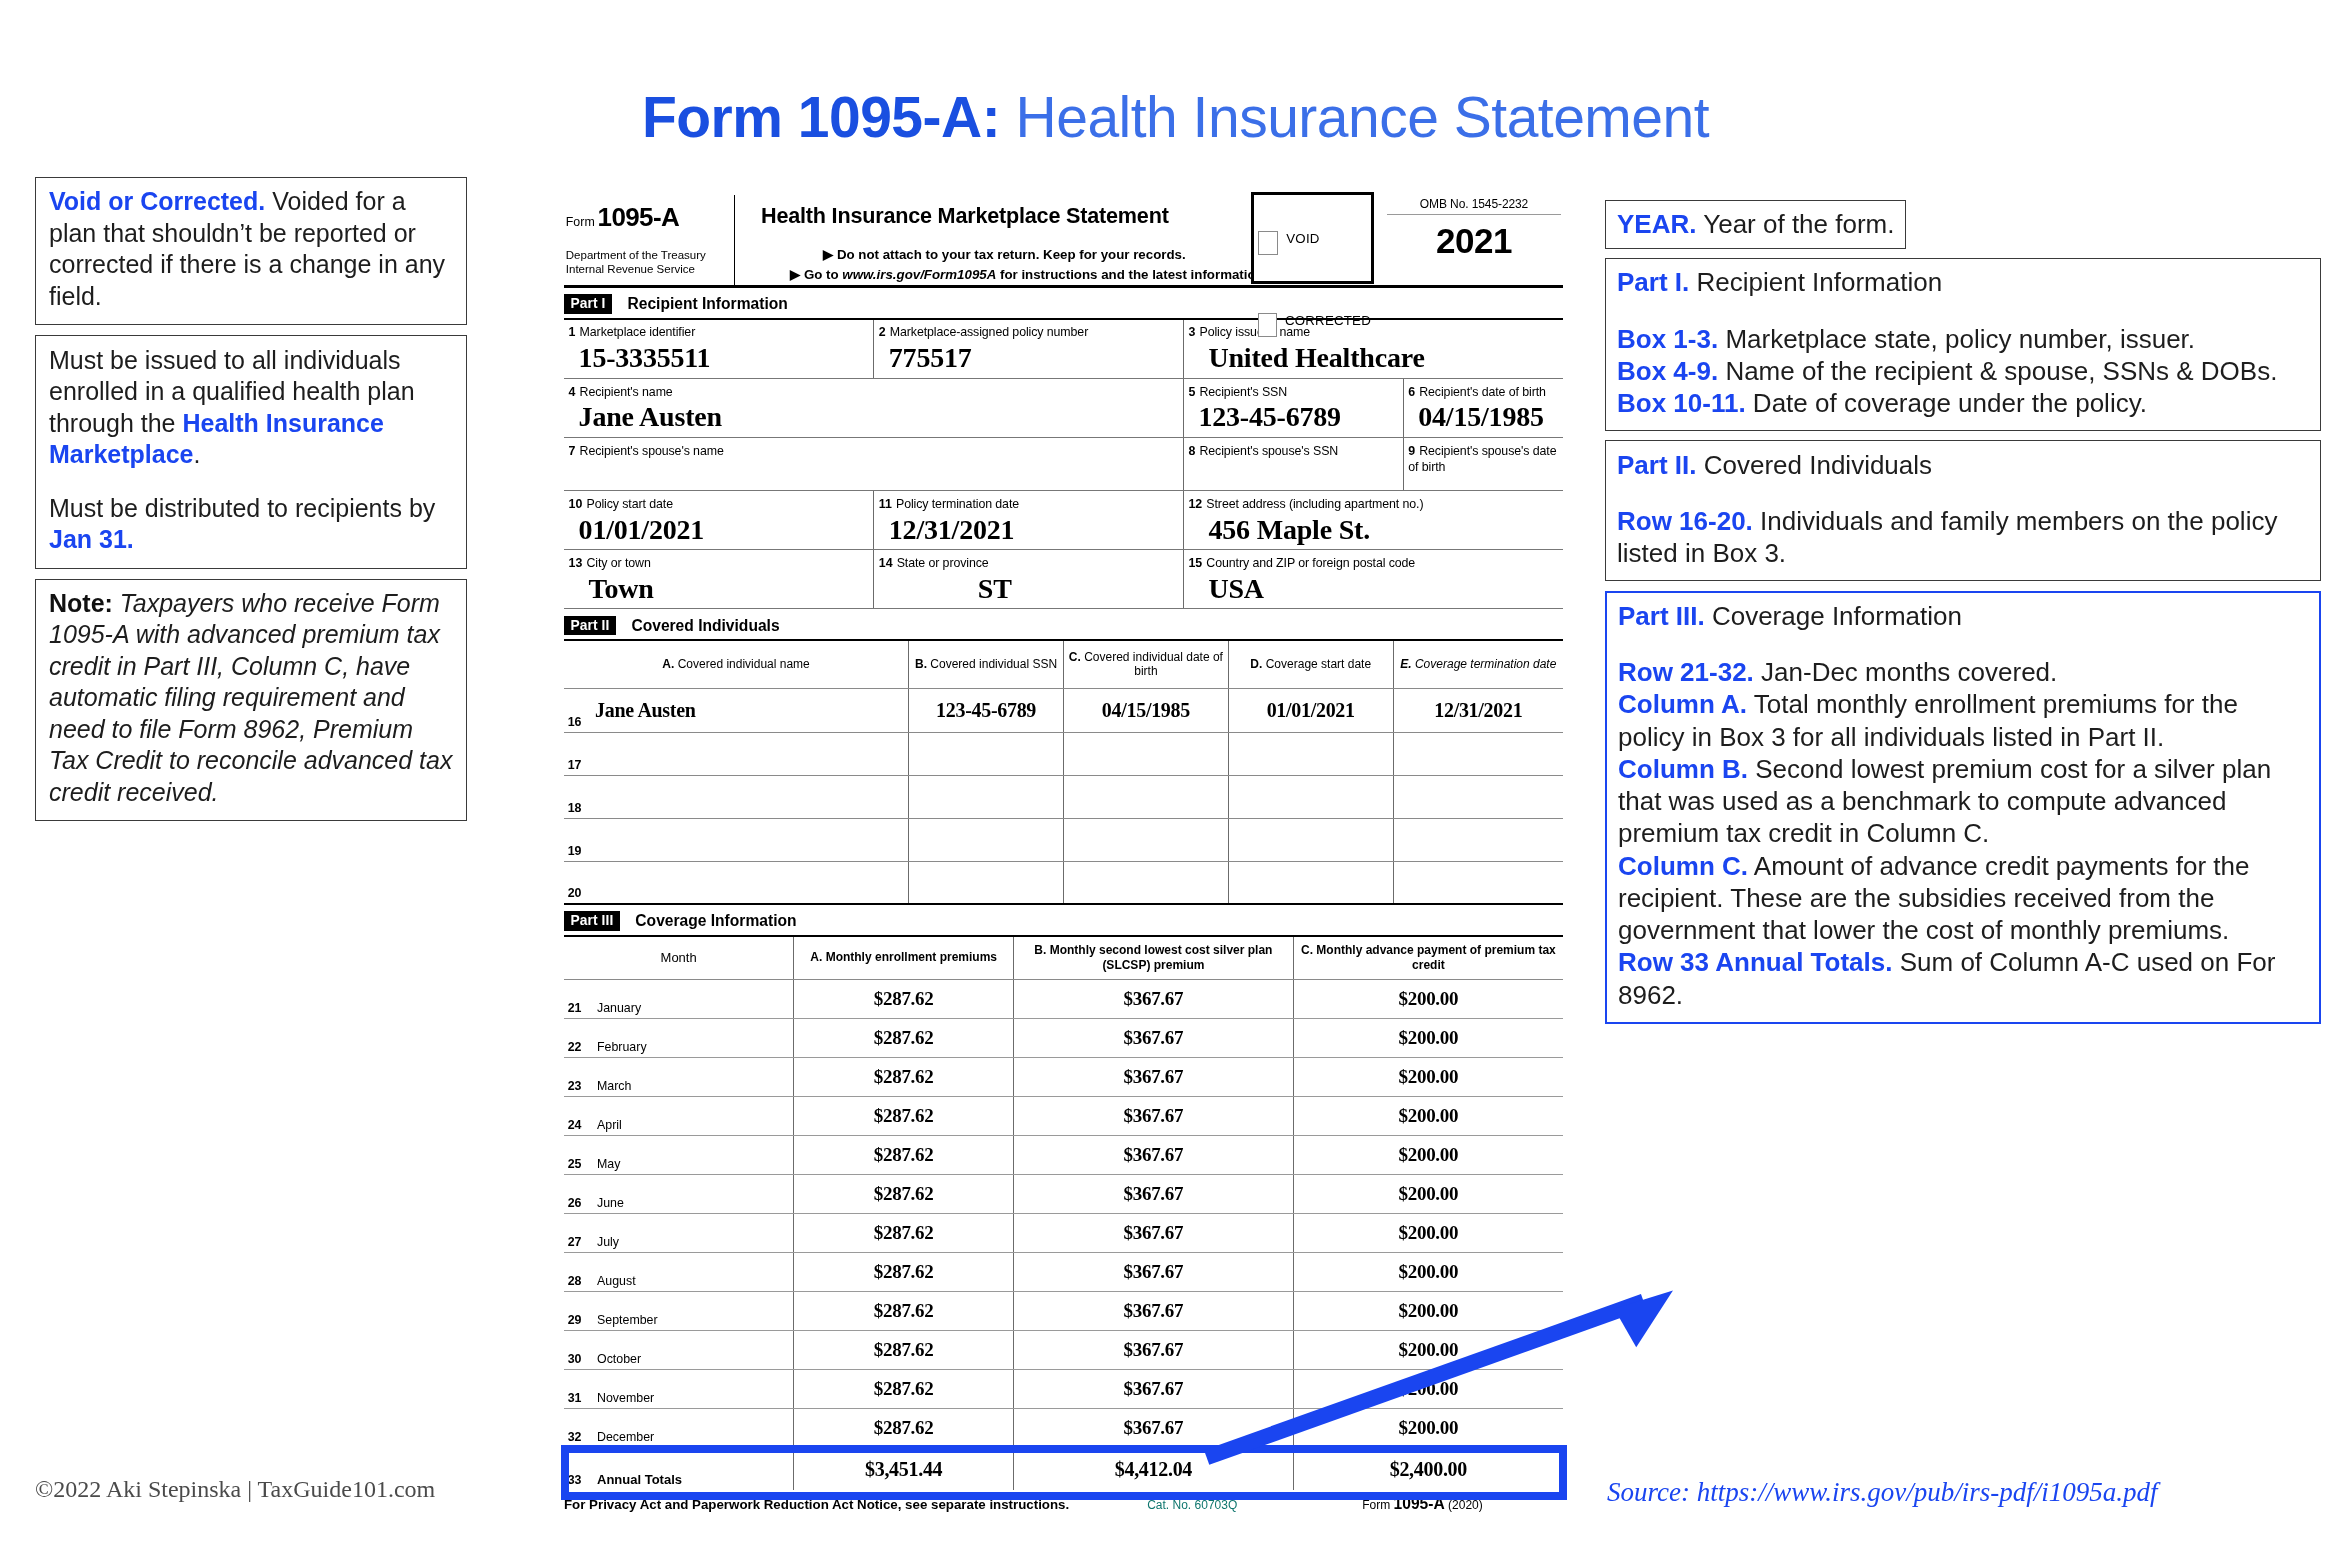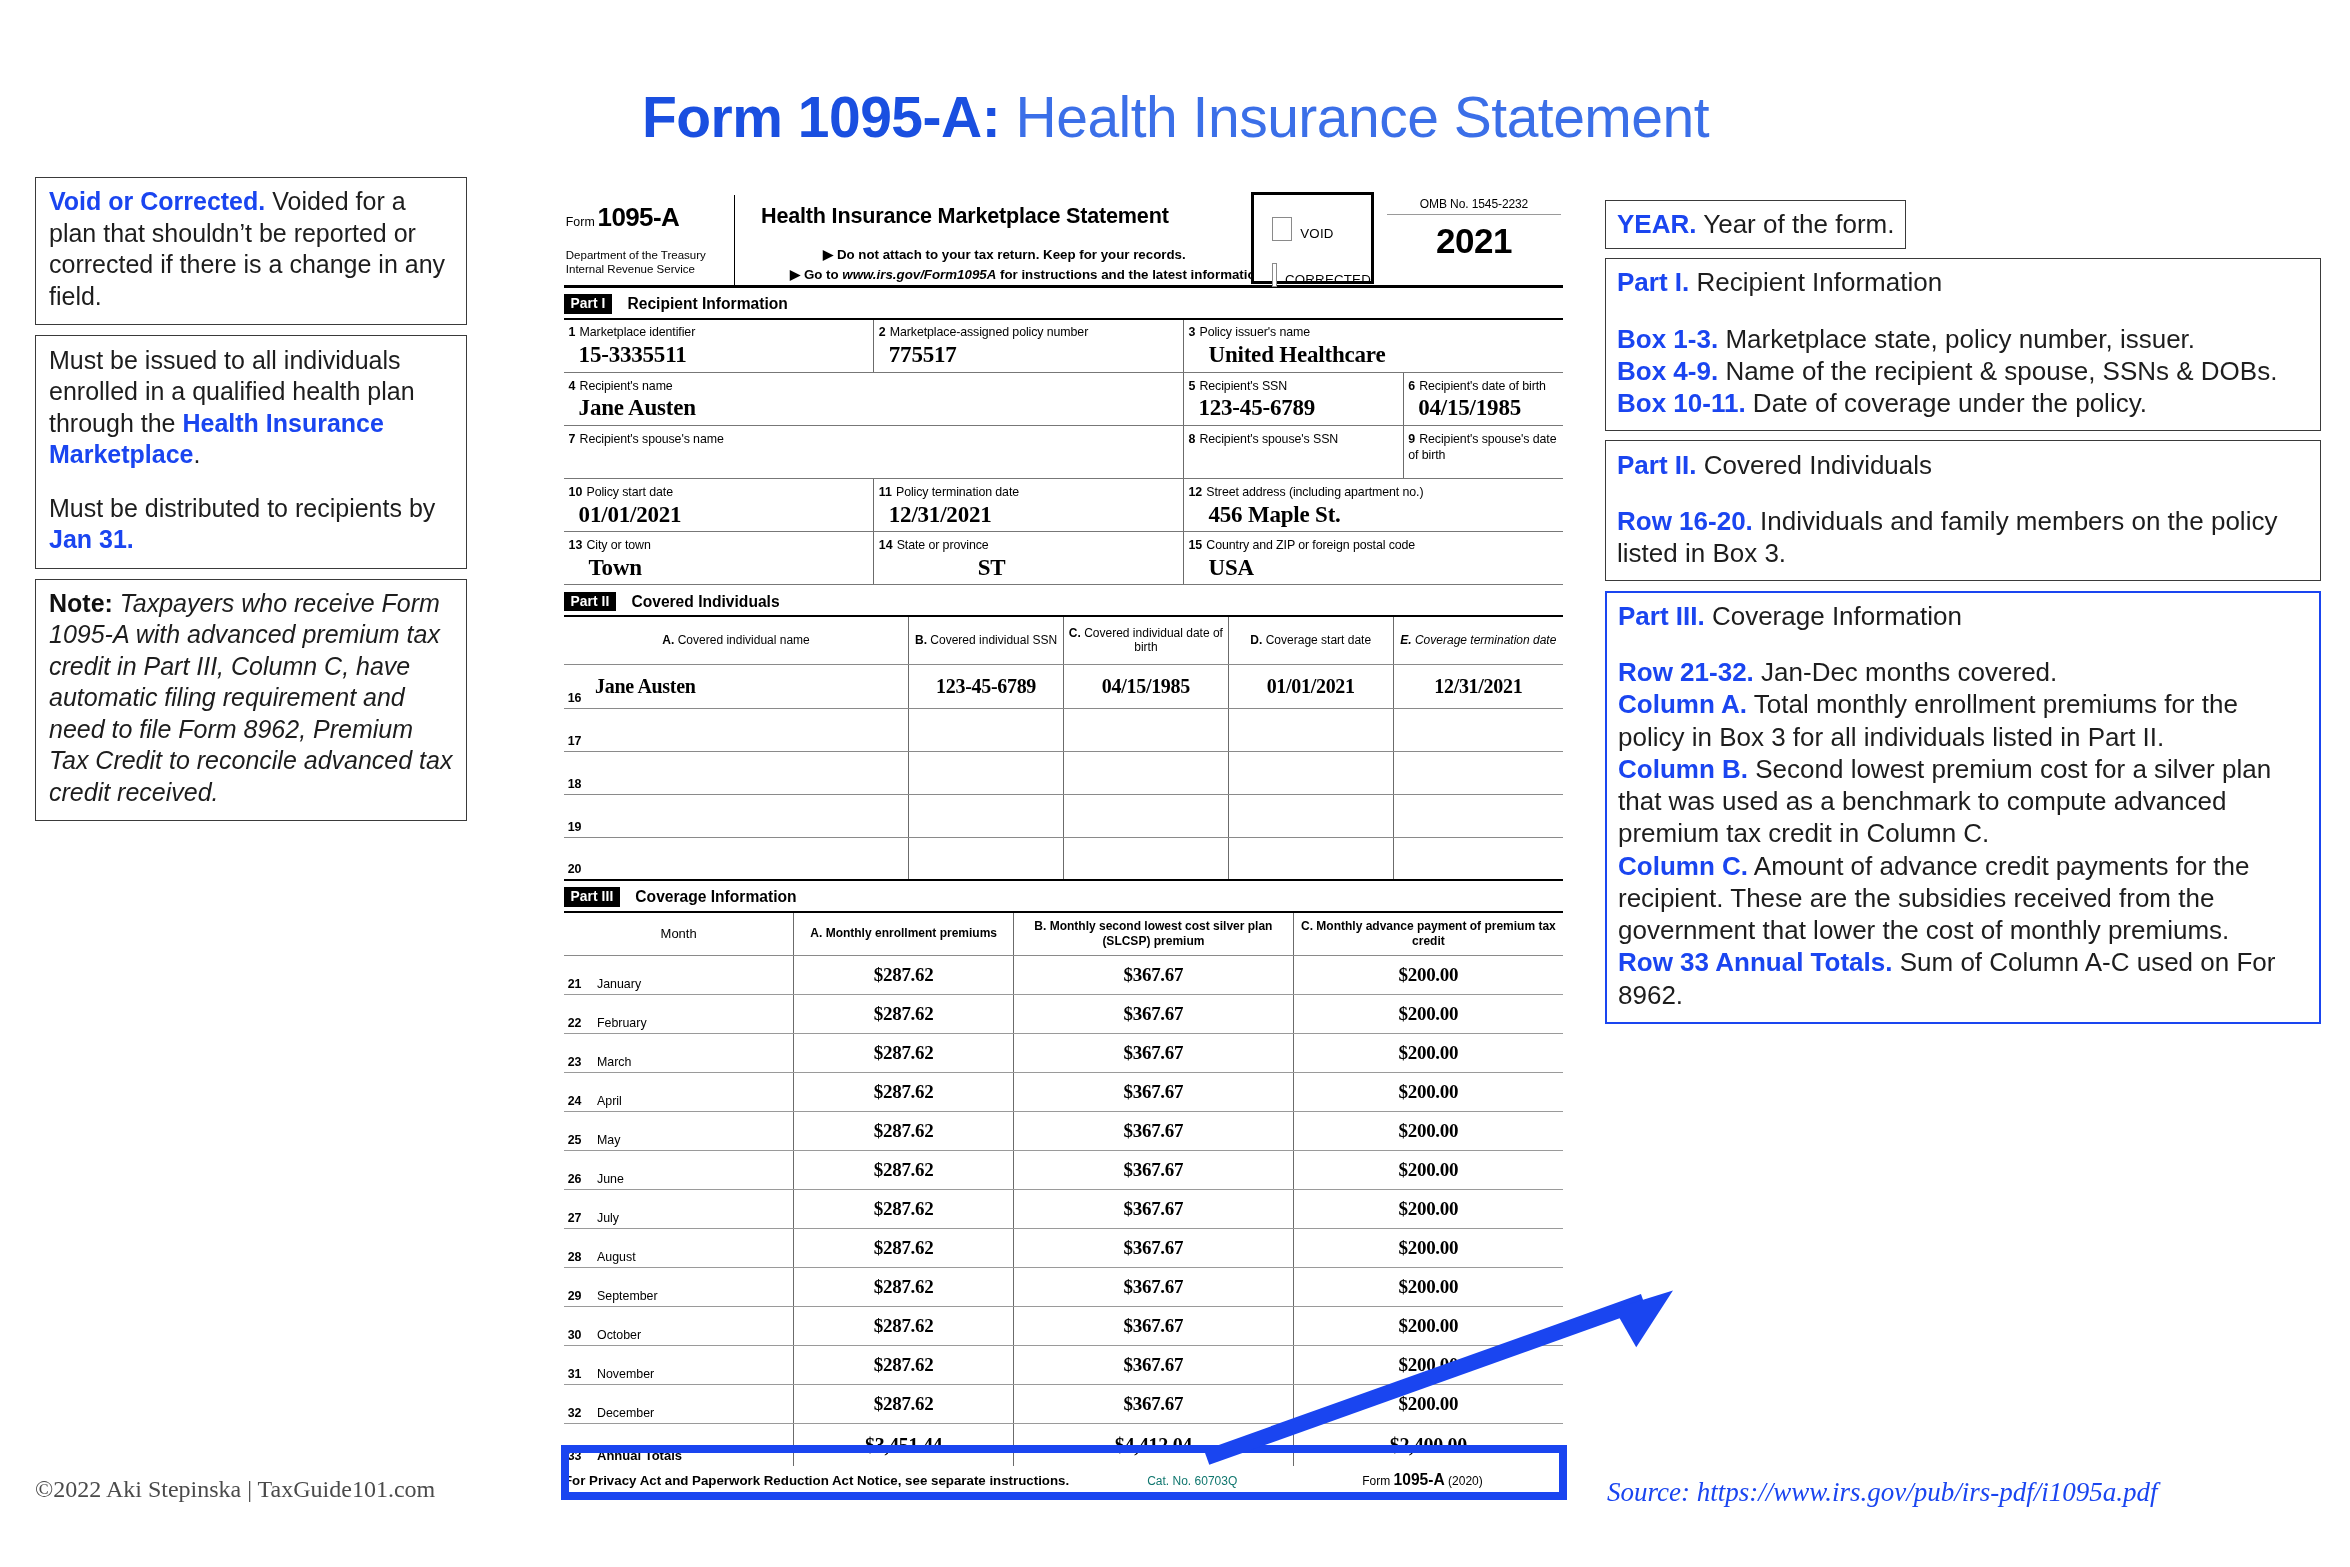--- a/index.html
+++ b/index.html
@@ -77,21 +77,21 @@
     position: absolute; left: 26px; top: 8.3px; font-size: 21.6px; font-weight: 700;
     letter-spacing: -0.2px; white-space: nowrap;
   }
   .fh-mid .l1 { position: absolute; left: 88px; top: 52px; font-size: 13.3px; font-weight: 700; white-space: nowrap; }
   .fh-mid .l2 { position: absolute; left: 55px; top: 72px; font-size: 13.3px; font-weight: 700; white-space: nowrap; }
   .fh-mid .l1 i, .fh-mid .l2 i { font-style: italic; }
   .vc-box {
     position: absolute; left: 687px; top: -2.8px; width: 123px; height: 92px;
     border: 3.2px solid #000; background: #fff; z-index: 5;
   }
-  .vc-row { display: flex; align-items: flex-end; height: 46px; padding-left: 18px; }
+  .vc-row { display: flex; align-items: flex-start; height: 46px; padding-left: 4px; margin-top: 36px; }
   .vc-chk { width: 20px; height: 24px; border: 1.3px solid #8a8a8a; background: #fff; }
   .vc-lbl { font-size: 13.3px; margin-left: 8.3px; letter-spacing: 0.2px; }
   .omb-box { position: absolute; left: 823px; top: 1.8px; width: 174px; }
   .omb-no { font-size: 12px; text-align: center; letter-spacing: -0.1px; }
   .omb-rule { border-bottom: 0.9px solid #9a9a9a; margin-top: 3.7px; }
   .omb-year { font-size: 35px; font-weight: 700; text-align: center; margin-top: 5.5px; letter-spacing: -0.5px; }
   .hdr-rule { border-bottom: 3.7px solid #000; margin-top: 0px; }
 
   
   .part-bar { display: flex; align-items: center; margin: 6.4px 0 3.7px 0; }
@@ -108,21 +108,21 @@
     border-bottom: 1.5px solid #777;
     vertical-align: top;
     padding: 3.7px 0 3.7px 4.6px;
     height: 53px;
   }
   table.p1 tr:first-child td { border-top: 2.8px solid #000; }
   table.p1 td:last-child { border-right: none; }
   .fnum { font-size: 12.4px; font-weight: 700; }
   .flbl { font-size: 12.4px; letter-spacing: -0.1px; }
   .fval {
-    font-family: "Liberation Serif", serif; font-size: 23px; font-weight: 700;
+    font-family: "Liberation Serif", serif; font-size: 28px; font-weight: 700;
     margin-top: 2.8px; margin-left: 10px; letter-spacing: -0.2px;
   }
   .fval.ctr { margin-left: 20px; }
 
   
   table.p2 { width: 100%; border-collapse: collapse; table-layout: fixed; }
   table.p2 th {
     border-top: 2.8px solid #000;
     border-bottom: 1.3px solid #8a8a8a;
     border-right: 0.9px solid #6b6b6b;

